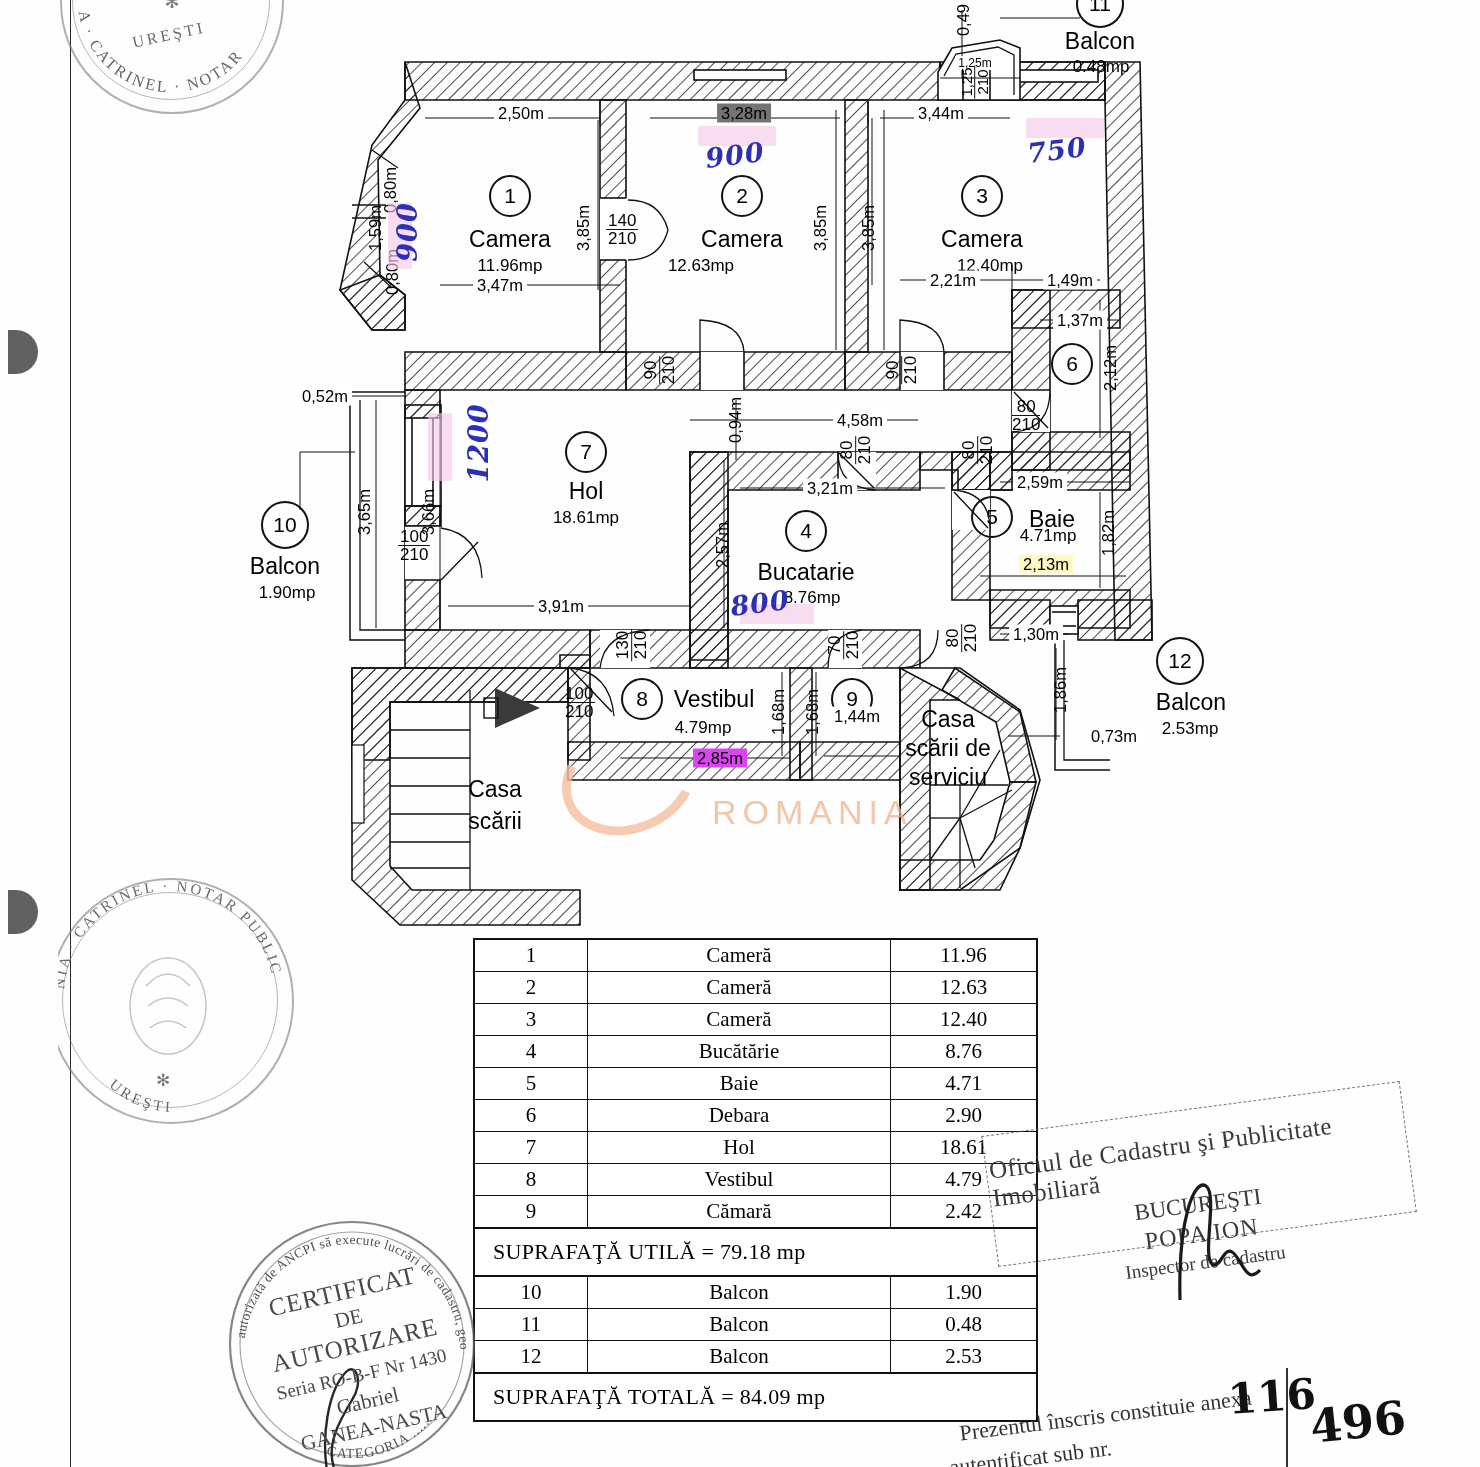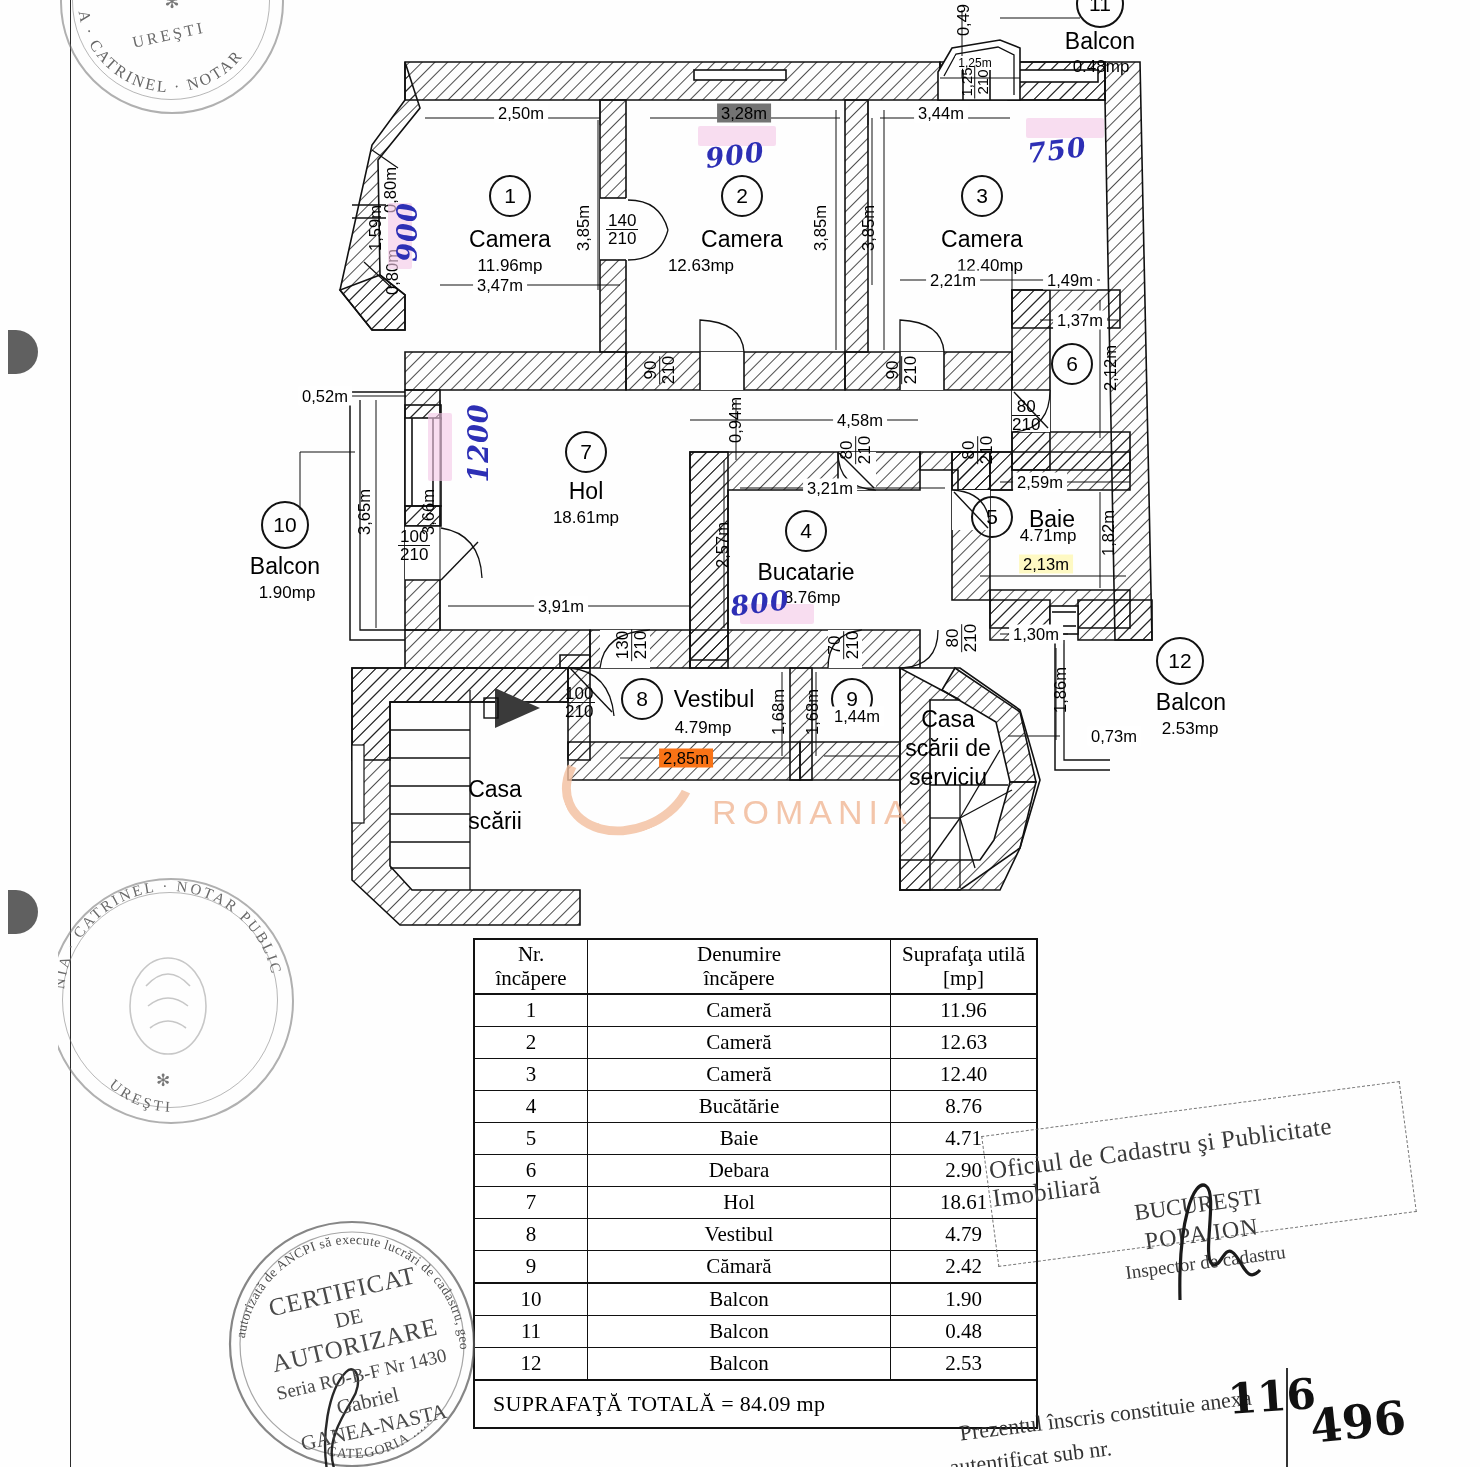--- a/index.html
+++ b/index.html
@@ -365,21 +365,21 @@
     <div class="dim" style="left:500px;top:285px;background:#fff;padding:0 4px">3,47m</div>
     <div class="dim" style="left:953px;top:280px;background:#fff;padding:0 4px">2,21m</div>
     <div class="dim" style="left:1070px;top:280px;background:#fff;padding:0 4px">1,49m</div>
     <div class="dim" style="left:1080px;top:320px;background:#fff;padding:0 4px">1,37m</div>
     <div class="dim" style="left:325px;top:396px;background:#fff;padding:0 4px">0,52m</div>
     <div class="dim" style="left:860px;top:420px;background:#fff;padding:0 4px">4,58m</div>
     <div class="dim" style="left:830px;top:488px;background:#fff;padding:0 4px">3,21m</div>
     <div class="dim" style="left:1040px;top:482px;background:#fff;padding:0 4px">2,59m</div>
     <div class="dim" style="left:1046px;top:564px;background:#fef9c3;padding:0 4px">2,13m</div>
     <div class="dim" style="left:561px;top:606px;background:#fff;padding:0 4px">3,91m</div>
-    <div class="dim" style="left:686px;top:758px;background:#f97316;padding:0 4px">2,85m</div>
+    <div class="dim" style="left:720px;top:758px;background:#d946ef;padding:0 4px">2,85m</div>
     <div class="dim" style="left:857px;top:716px;background:#fff;padding:0 4px">1,44m</div>
     <div class="dim" style="left:1036px;top:634px;background:#fff;padding:0 4px">1,30m</div>
     <div class="dim" style="left:1114px;top:736px;background:#fff;padding:0 4px">0,73m</div>
     <div class="dim" style="left:975px;top:63px;background:#fff;padding:0 3px;font-size:12px">1,25m</div>
 
     
     <div class="dimv" style="left:390px;top:190px;transform:translate(-50%,-50%) rotate(-90deg)">0,80m</div>
     <div class="dimv" style="left:375px;top:228px;transform:translate(-50%,-50%) rotate(-90deg)">1,59m</div>
     <div class="dimv" style="left:392px;top:272px;transform:translate(-50%,-50%) rotate(-90deg)">0,80m</div>
     <div class="dimv" style="left:583px;top:228px;transform:translate(-50%,-50%) rotate(-90deg)">3,85m</div>
@@ -459,34 +459,20 @@
     <div class="hw" style="left:1057px;top:150px">750</div>
     <div class="hw" style="left:478px;top:443px;transform:translate(-50%,-50%) rotate(-90deg)">1200</div>
     <div class="hw" style="left:760px;top:603px">800</div>
   </div>
 
   <div class="wm-arc" style="left:560px;top:725px;width:120px;height:90px;transform:rotate(-22deg);"></div>
   <div class="wm" style="left:712px;top:793px">ROMANIA</div>
 
   <table id="tbl">
     <tbody>
-        <tr>
-      <th class="hd c1">
-        <span>Nr.</span><br>
-        <span>încăpere</span>
-      </th>
-      <th class="hd c2">
-        <span>Denumire</span><br>
-        <span>încăpere</span>
-      </th>
-      <th class="hd c3">
-        <span>Suprafaţa utilă</span><br>
-        <span>[mp]</span>
-      </th>
-    </tr>
 
     <tr>
           <td class="c1 thick-top">1</td>
           <td class="c2 thick-top">Cameră</td>
           <td class="c3 thick-top">11.96</td>
         </tr>
     <tr>
           <td class="c1">2</td>
           <td class="c2">Cameră</td>
           <td class="c3">12.63</td>
@@ -520,20 +506,23 @@
           <td class="c1">8</td>
           <td class="c2">Vestibul</td>
           <td class="c3">4.79</td>
         </tr>
     <tr>
           <td class="c1 thick-bot">9</td>
           <td class="c2 thick-bot">Cămară</td>
           <td class="c3 thick-bot">2.42</td>
         </tr>
 
+    <tr>
+          <td class="sum" colspan="3">SUPRAFAŢĂ UTILĂ = 79.18 mp</td>
+        </tr>
 
     <tr>
           <td class="c1 thick-top">10</td>
           <td class="c2 thick-top">Balcon</td>
           <td class="c3 thick-top">1.90</td>
         </tr>
     <tr>
           <td class="c1">11</td>
           <td class="c2">Balcon</td>
           <td class="c3">0.48</td>

